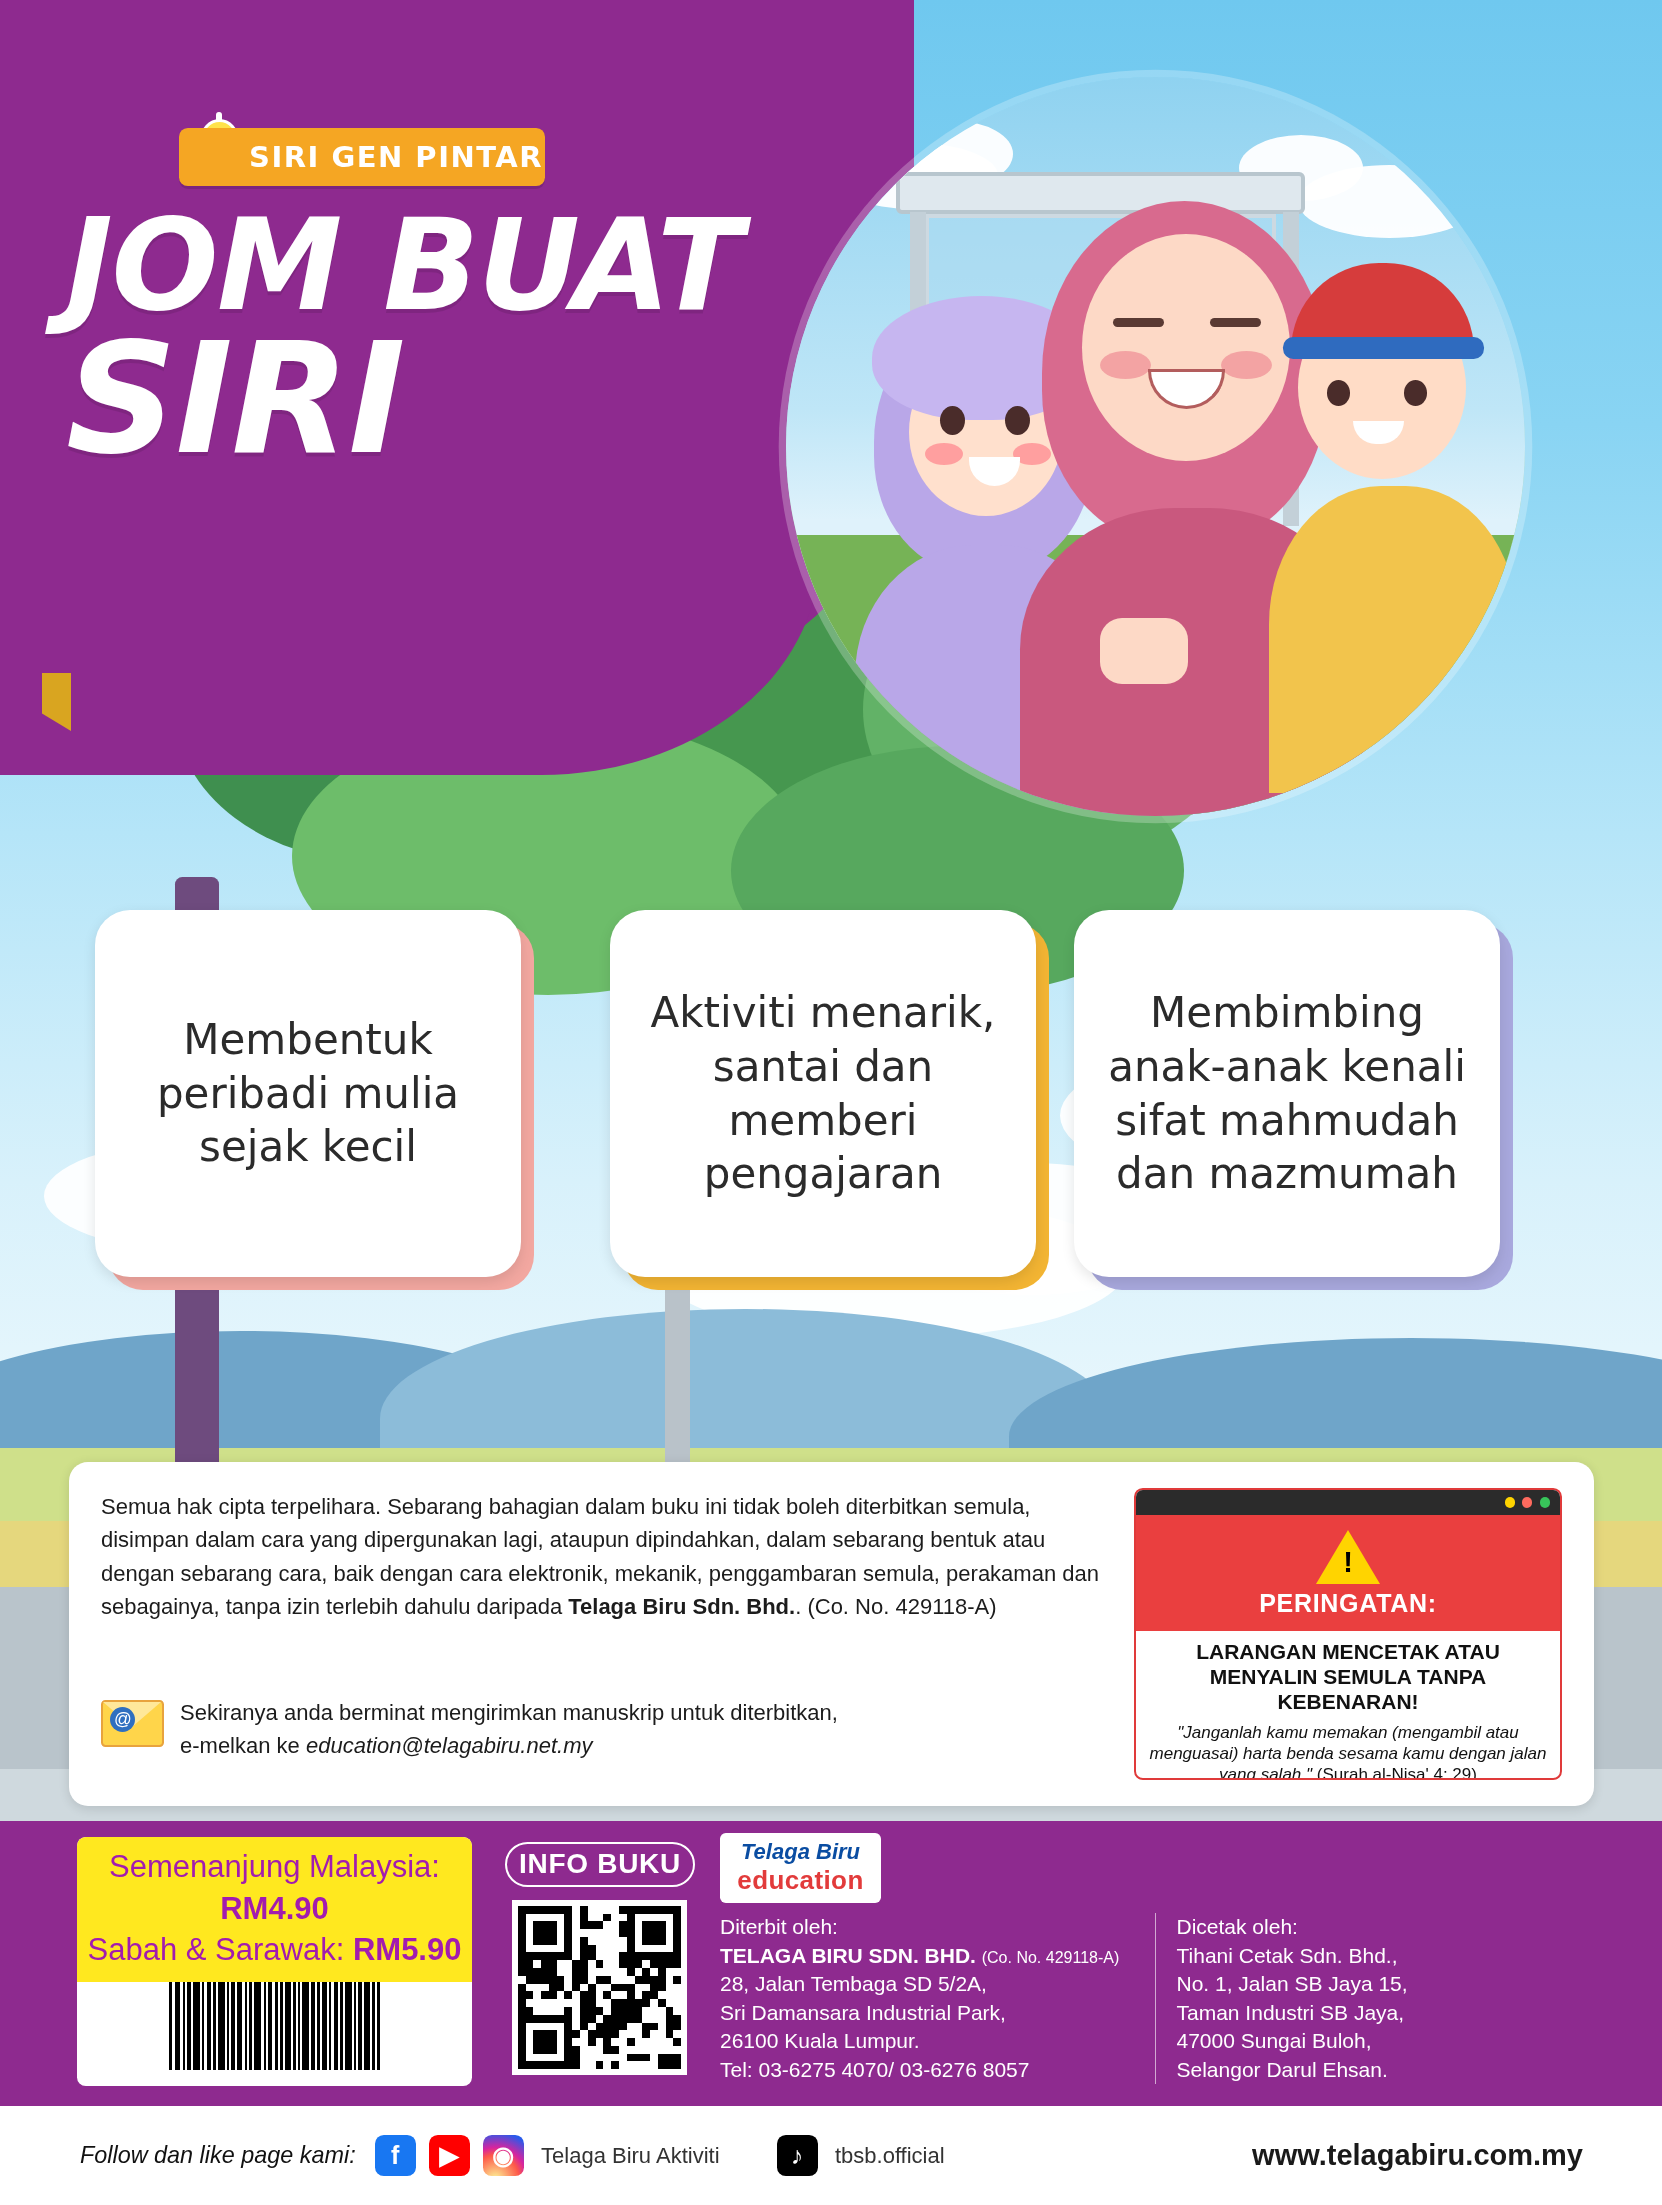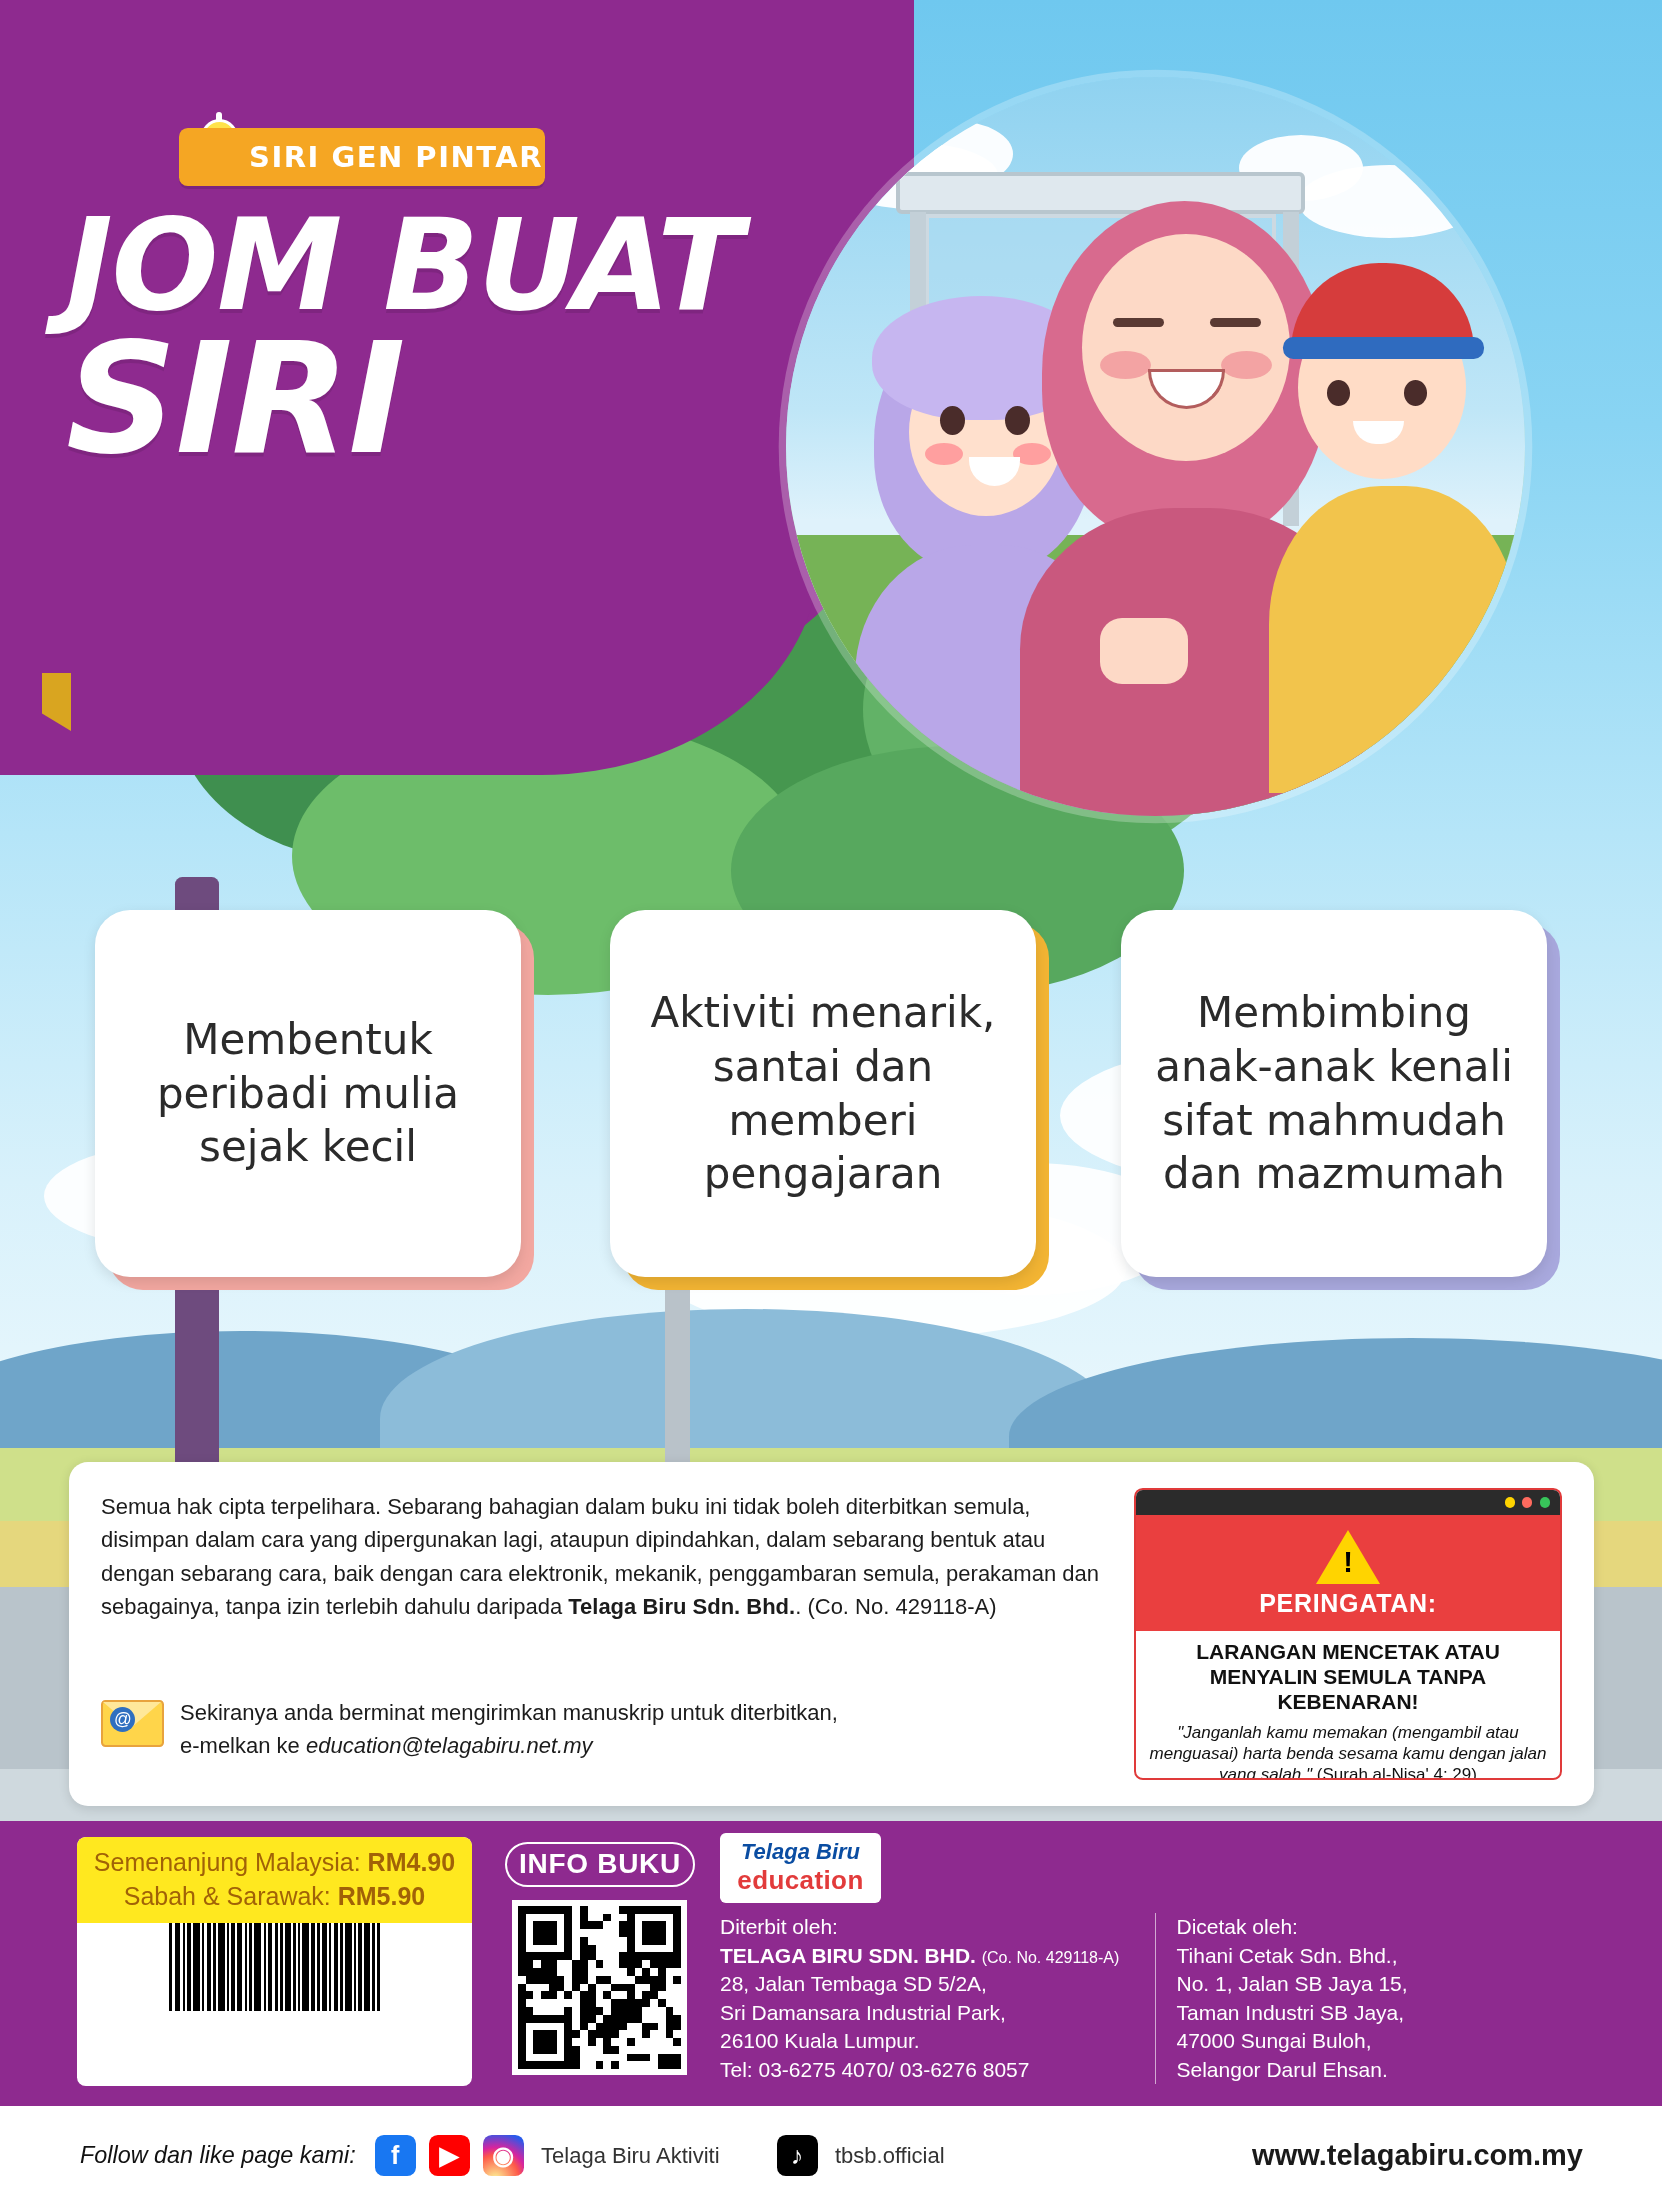--- a/index.html
+++ b/index.html
@@ -209,21 +209,21 @@
   
   .footer {
     position:absolute; left:0; top:1821px; width:1663px; height:285px;
     background:#8e2a8f;
   }
   .price-box {
     position:absolute; left:77px; top:16px; width:395px; height:249px;
     background:#ffffff; border-radius:8.8px; overflow:hidden;
   }
   .price-yellow { background:#ffe81f; text-align:center; padding:8.8px 4.4px 10.2px; }
-  .price-yellow div { font-size:25px; line-height:1.35; color:#a16207;text-align:center; }
+  .price-yellow div { font-size:31px; line-height:1.35; color:#a21caf;text-align:center; }
   .price-yellow b { font-weight:bold; }
   .isbn { text-align:center; font-size:25px; line-height:1.3; padding:7.3px 0 2.9px; color:#111; }
   .barcode { display:flex; justify-content:center; gap:2.2px; height:88px; align-items:flex-end; padding:0 29px; }
   .barcode i { display:block; background:#000; width:2.9px; height:100%; }
 
   .infobuku {
     position:absolute; left:505px; top:20.5px; width:190px; height:45px;
     border:2.9px solid #ffffff; border-radius:25px;
     display:flex; align-items:center; justify-content:center;
   }
@@ -370,21 +370,21 @@
       </div>
     </div>
 
     <div class="card-wrap" style="left:515px;">
       <div class="card-shadow" style="background:#f2b433;"></div>
       <div class="card">
         <p>Aktiviti menarik, santai dan memberi pengajaran</p>
       </div>
     </div>
 
-    <div class="card-wrap" style="left:1026px;text-decoration:underline;">
+    <div class="card-wrap" style="left:979px;text-decoration:underline;">
       <div class="card-shadow" style="background:#a8a8dd;"></div>
       <div class="card">
         <p>Membimbing anak-anak kenali sifat mahmudah dan mazmumah</p>
       </div>
     </div>
 
   </div>
 
   <div class="copy-panel">
     <div class="copy-text">

